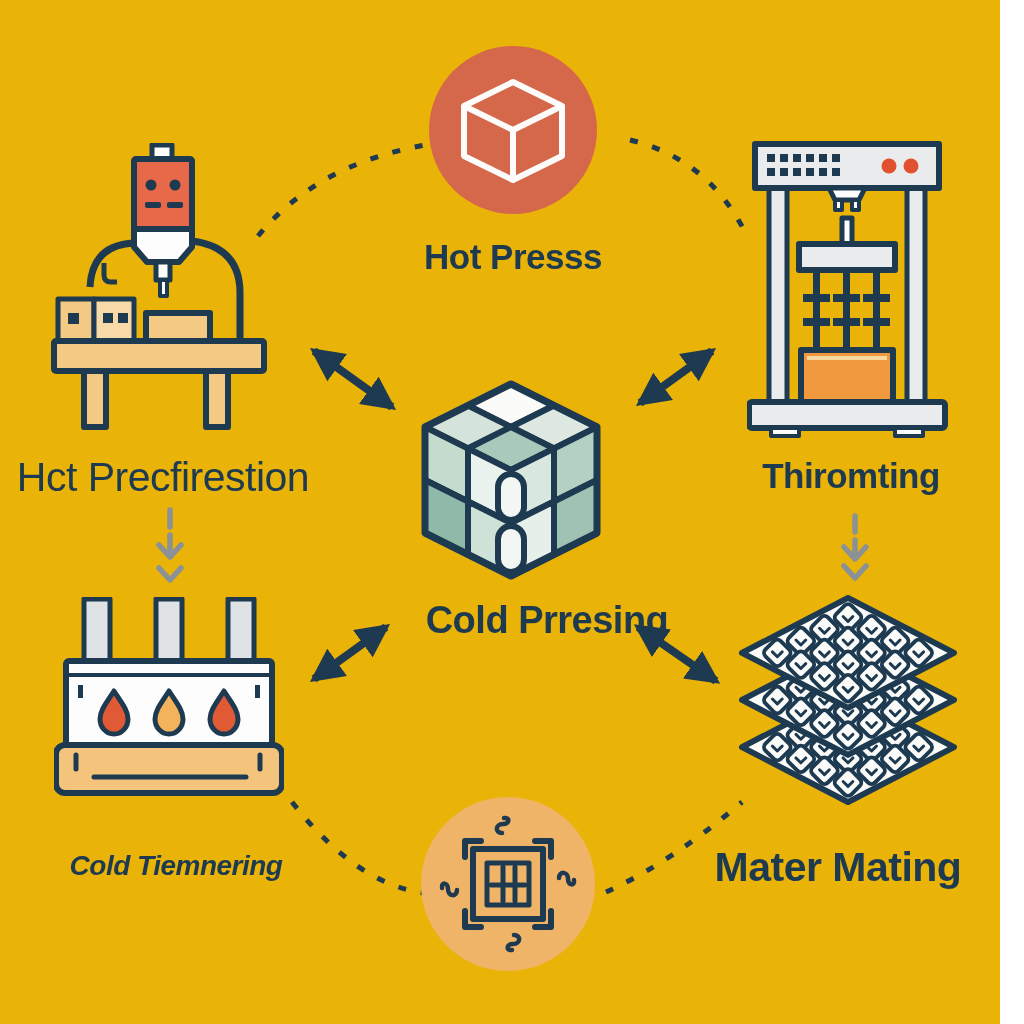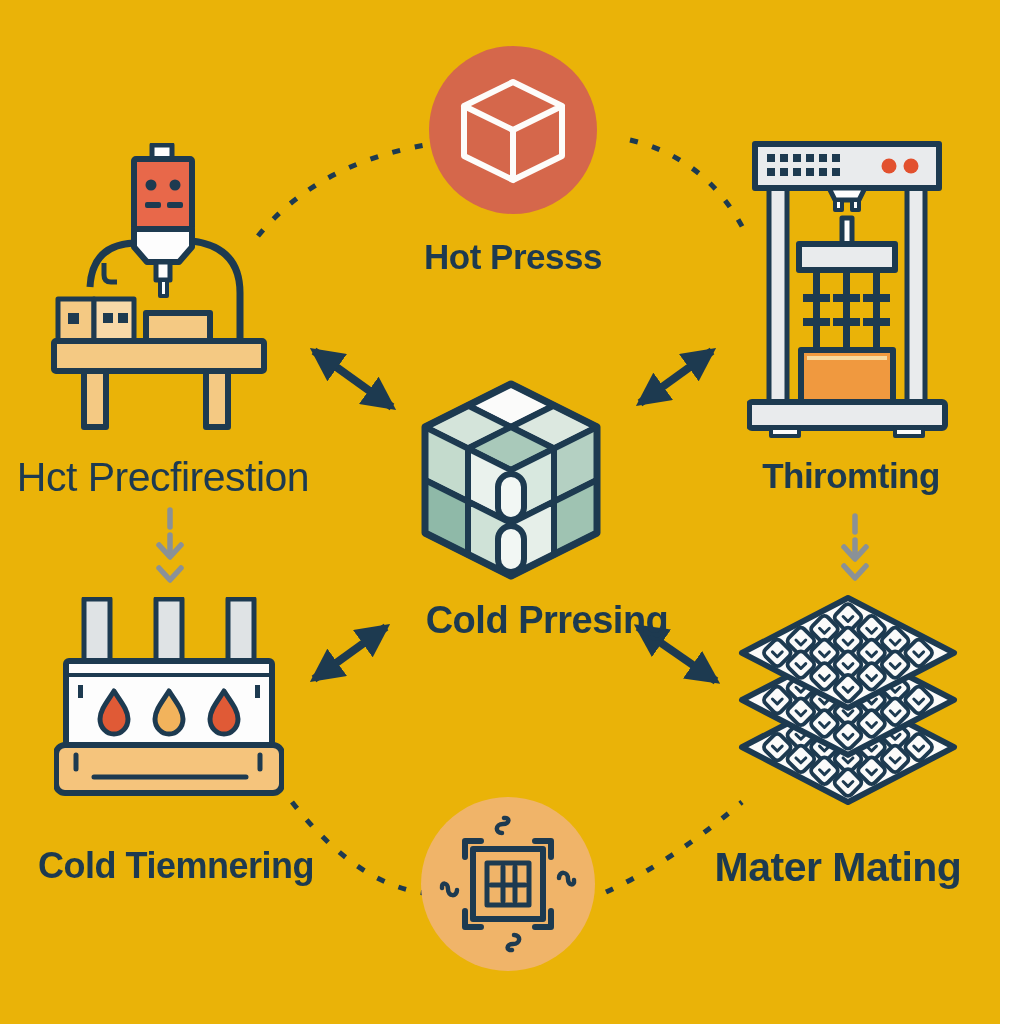--- a/index.html
+++ b/index.html
@@ -151,21 +151,21 @@
       <rect x="201" y="88" width="5" height="13" fill="#1d3a50" stroke="none"></rect>
       <g stroke-width="5">
         <path transform="translate(60,118)" d="M0,-24 C7,-13 14,-5 14,4 A14,15 0 1 1 -14,4 C-14,-5 -7,-13 0,-24 Z" fill="#e05a36"></path>
         <path transform="translate(115,118)" d="M0,-24 C7,-13 14,-5 14,4 A14,15 0 1 1 -14,4 C-14,-5 -7,-13 0,-24 Z" fill="#f2b35c"></path>
         <path transform="translate(170,118)" d="M0,-24 C7,-13 14,-5 14,4 A14,15 0 1 1 -14,4 C-14,-5 -7,-13 0,-24 Z" fill="#e05a36"></path>
       </g>
       <rect x="2" y="148" width="226" height="48" rx="9" fill="#f5c47c" stroke-width="6"></rect>
       <path d="M22,158 v14 M40,180 h152 M206,158 v14" fill="none" stroke-width="5" stroke-linecap="round"></path>
     </g>
   </svg>
-  <div class="label" style="left:176px;top:866px;font-size:36px;">Cold Tiemnering</div>
+  <div class="label" style="left:176px;top:866px;font-size:28px;font-style:italic;">Cold Tiemnering</div>
 
   <svg class="abs" style="left:735px;top:590px;" width="226" height="218" viewBox="0 0 230 222">
     <g stroke-linejoin="round">
       <path d="M115,104 L223,160 L115,216 L7,160 Z" fill="#fbfbfa" stroke="#1d3a50" stroke-width="6"></path>
       <g>
           <g transform="translate(115,124)">
             <rect x="-11" y="-11" width="22" height="22" rx="5" transform="rotate(45)" fill="#fbfbfa" stroke="#1d3a50" stroke-width="4"></rect>
             <path d="M-5,-1 L0,4 L5,-1" fill="none" stroke="#1d3a50" stroke-width="3" stroke-linecap="round" stroke-linejoin="round"></path>
           </g>
           <g transform="translate(139,136)">

